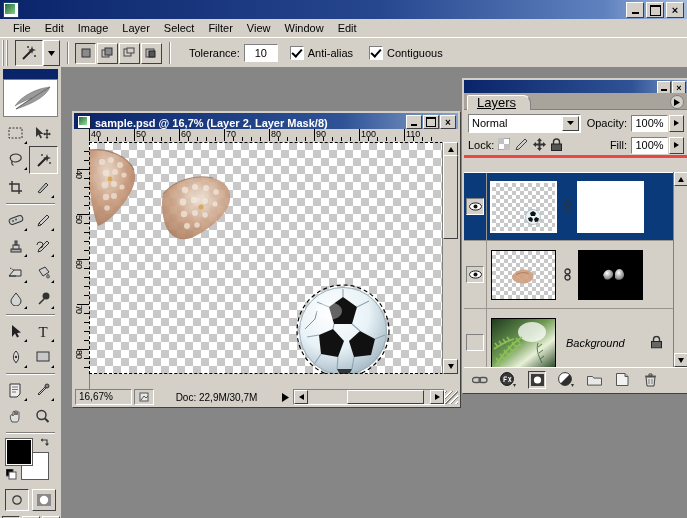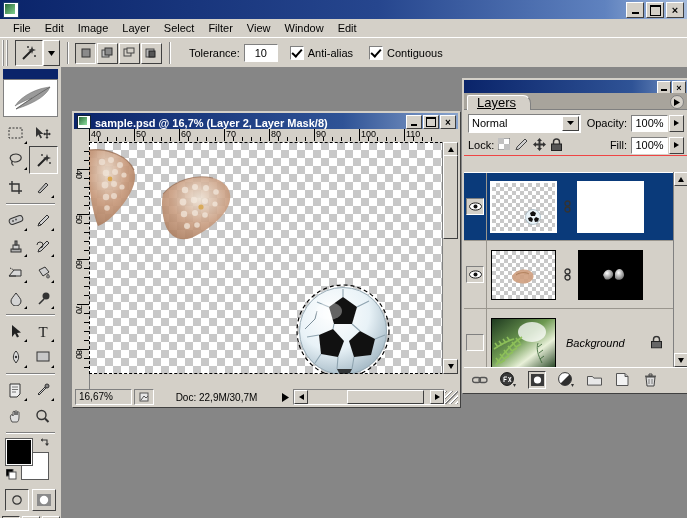--- a/index.html
+++ b/index.html
@@ -152,21 +152,21 @@
   .blendrow{display:flex;align-items:center;height:20px;padding:3px 4px 0 4px;}
   .blendsel{width:108px;height:17px;background:#fff;border:1px solid;border-color:#808080 #fff #fff #808080;
             display:flex;align-items:center;position:relative;padding-left:3px;font-size:11px;}
   .blendsel .arrowbtn{position:absolute;right:1px;top:1px;width:15px;height:13px;background:#d4d0c8;
             border:1px solid;border-color:#fff #404040 #404040 #fff;display:flex;align-items:center;justify-content:center;font-size:7px;}
   .opcwrap{display:flex;align-items:center;margin-left:6px;}
   .numfield{width:35px;height:15px;background:#fff;border:1px solid;border-color:#808080 #fff #fff #808080;
             font-size:11px;line-height:15px;text-align:center;}
   .smallbtn{width:13px;height:15px;background:#d4d0c8;border:1px solid;border-color:#fff #404040 #404040 #fff;
             display:flex;align-items:center;justify-content:center;font-size:7px;margin-left:1px;}
-  .lockrow{display:flex;align-items:center;height:20px;padding:2px 4px 0 4px;border-bottom:1px solid #ef4444;}
+  .lockrow{display:flex;align-items:center;height:20px;padding:2px 4px 0 4px;border-bottom:3px solid #ef4444;}
   .lockicons{display:flex;gap:5px;margin-left:4px;align-items:center;}
   .layerlist{position:absolute;left:0;right:0;top:92px;bottom:24px;background:#d4d0c8;border-top:1px solid #fff;overflow:hidden;}
   .layerrow{display:flex;align-items:center;height:67px;border-bottom:1px solid #9a968e;position:relative;}
   .layerrow.sel{background:#0a3a7a;}
   .eyecell{width:22px;height:100%;display:flex;align-items:center;justify-content:center;border-right:1px solid #9a968e;flex:none;}
   .eyebox{width:16px;height:15px;background:#d4d0c8;border:1px solid;border-color:#808080 #fff #fff #808080;
           display:flex;align-items:center;justify-content:center;}
   .thumb{width:63px;height:48px;border:1px solid #000;flex:none;margin-left:4px;position:relative;overflow:hidden;background:#fff;}
   .thumb.chk{background-image:
       linear-gradient(45deg,#c8c8c8 25%,transparent 25%,transparent 75%,#c8c8c8 75%),

